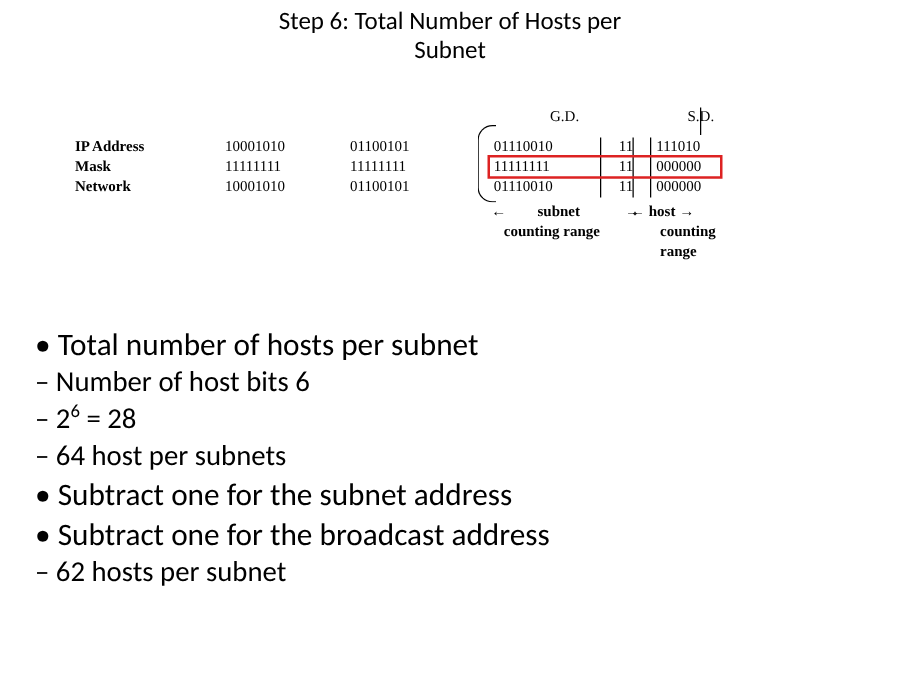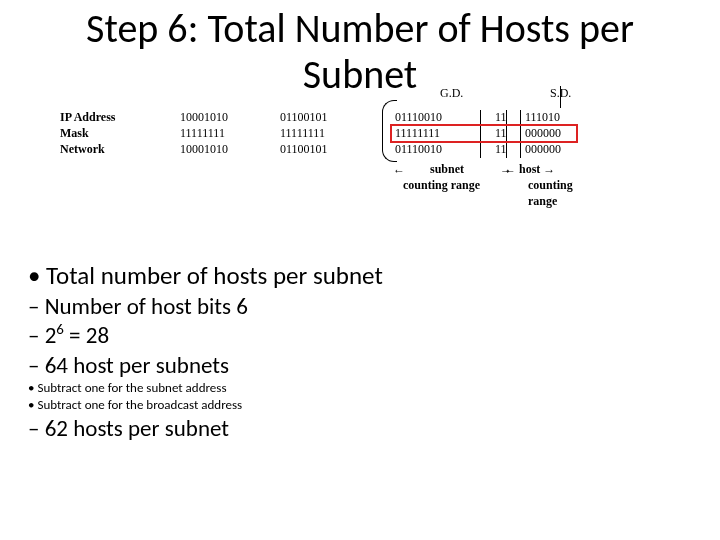--- a/index.html
+++ b/index.html
@@ -5,21 +5,21 @@
   html,body{margin:0;padding:0;}
   body{
     width:720px;height:540px;
     background:#fff;
     font-family:"Calibri","Arial",sans-serif;
     color:#000;
     position:relative;
     overflow:hidden;
   }
   .title{
-    font-size:40px;
+    font-size:20px;
     text-align:center;
     line-height:1.15;
     padding:6px 40px 0 40px;
   }
   .diagram{
     position:absolute;
     left:60px; top:86px;
     width:620px; height:150px;
     font-family:"Times New Roman",serif;
     font-size:12px;
@@ -59,21 +59,21 @@
     position:absolute;
     left:28px; top:260px; right:30px;
     font-size:25px;
     line-height:1.28;
   }
   .bullets ul{list-style:none;margin:0;padding:0;}
   .lvl1>li::before{content:"• ";}
   .lvl1>li{margin-bottom:2px;}
   .lvl2{padding-left:34px;font-size:23px;}
   .lvl2>li::before{content:"– ";}
-  .lvl3{padding-left:34px;font-size:13px;}
+  .lvl3{padding-left:34px;font-size:25px;}
   .lvl3>li::before{content:"• ";}
   sup{font-size:0.65em;vertical-align:super;line-height:0;}
 </style>
 </head>
 <body>
 
 <div class="title">
   <span>Step 6: Total Number of Hosts per</span><br>
   <span>Subnet</span>
 </div>

